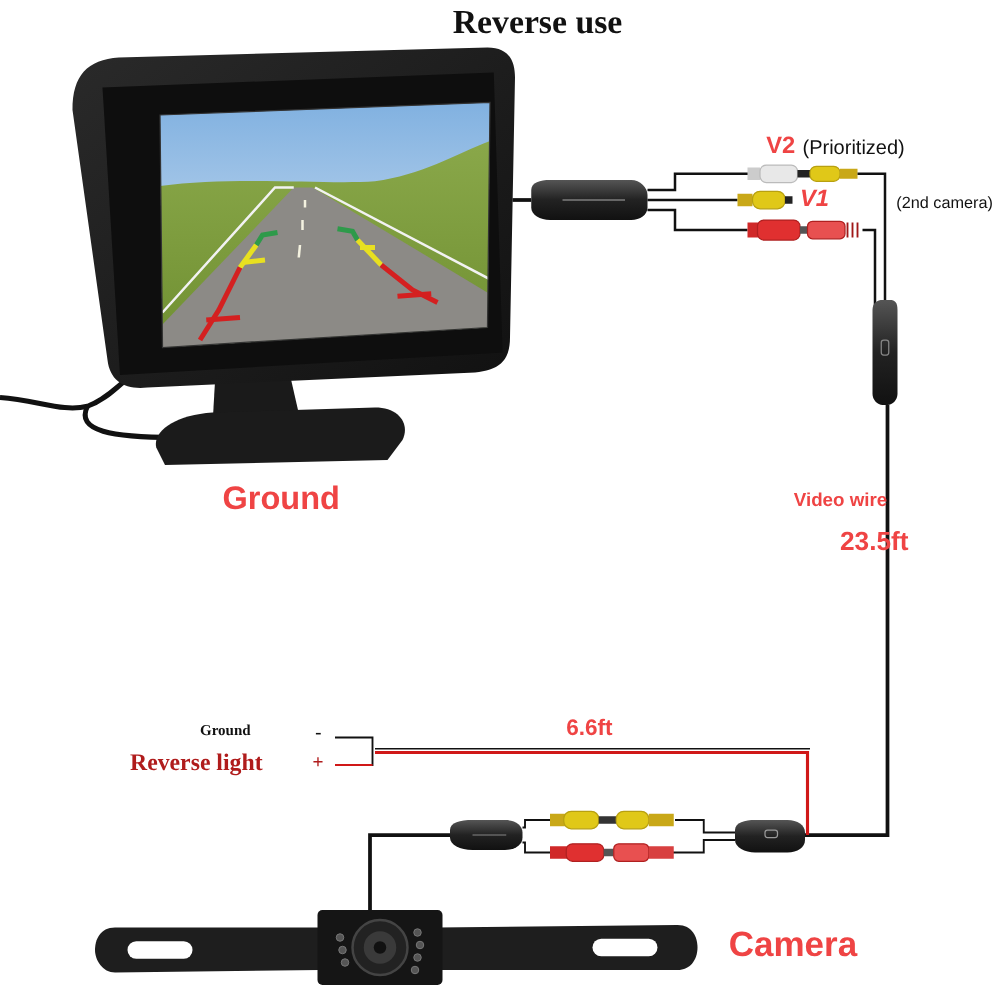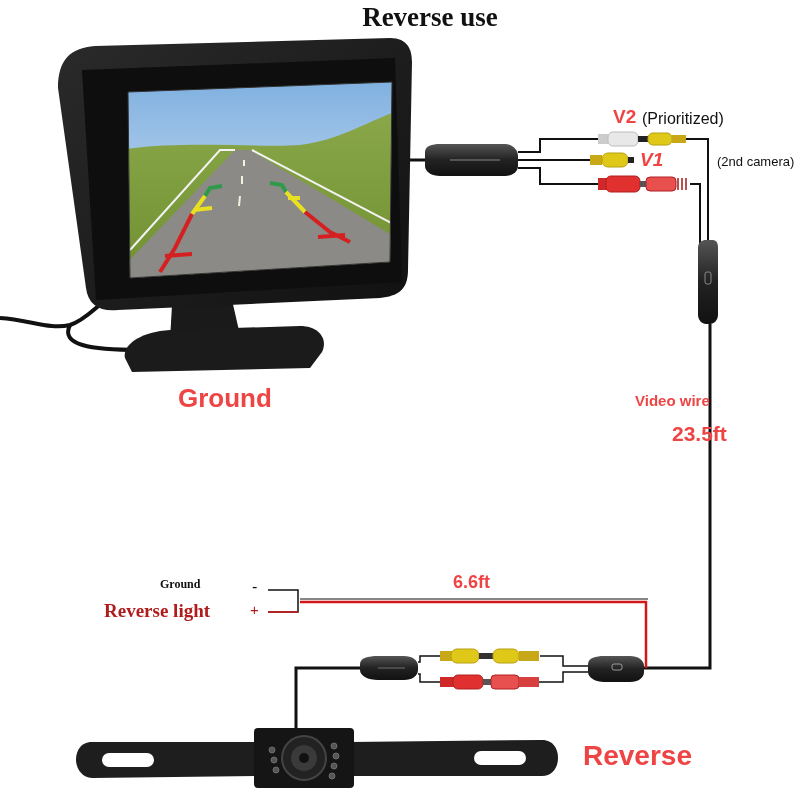--- a/index.html
+++ b/index.html
@@ -192,13 +192,13 @@
 <div class="abs label-bold" style="left:635px;top:392px;font-size:15px;">Video wire</div>
 <div class="abs label-bold" style="left:636px;top:422px;font-size:21px;margin-left:36px;">23.5ft</div>
 
 <div class="abs label-bold" style="left:453px;top:572px;font-size:18px;">6.6ft</div>
 
 <div class="abs serif-bold" style="left:160px;top:577px;font-size:12px;color:#111;">Ground</div>
 <div class="abs" style="left:252px;top:578px;font-size:16px;color:#111;">-</div>
 <div class="abs serif-bold" style="left:104px;top:600px;font-size:19px;color:#b01c1c;">Reverse light</div>
 <div class="abs" style="left:250px;top:601px;font-size:15px;color:#b01c1c;">+</div>
 
-<div class="abs label-bold" style="left:583px;top:740px;font-size:28px;">Reverse</div>
+<div class="abs label-bold" style="left:583px;top:740px;font-size:28px;">Camera</div>
 
 </body></html>

